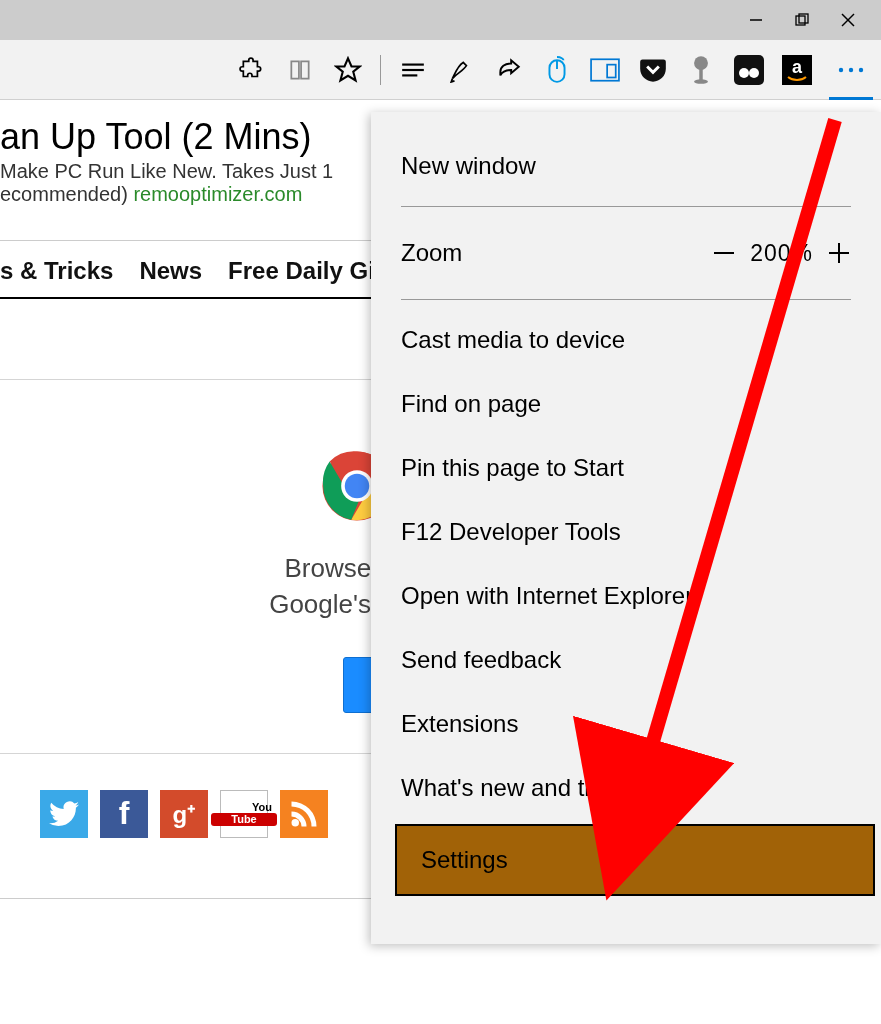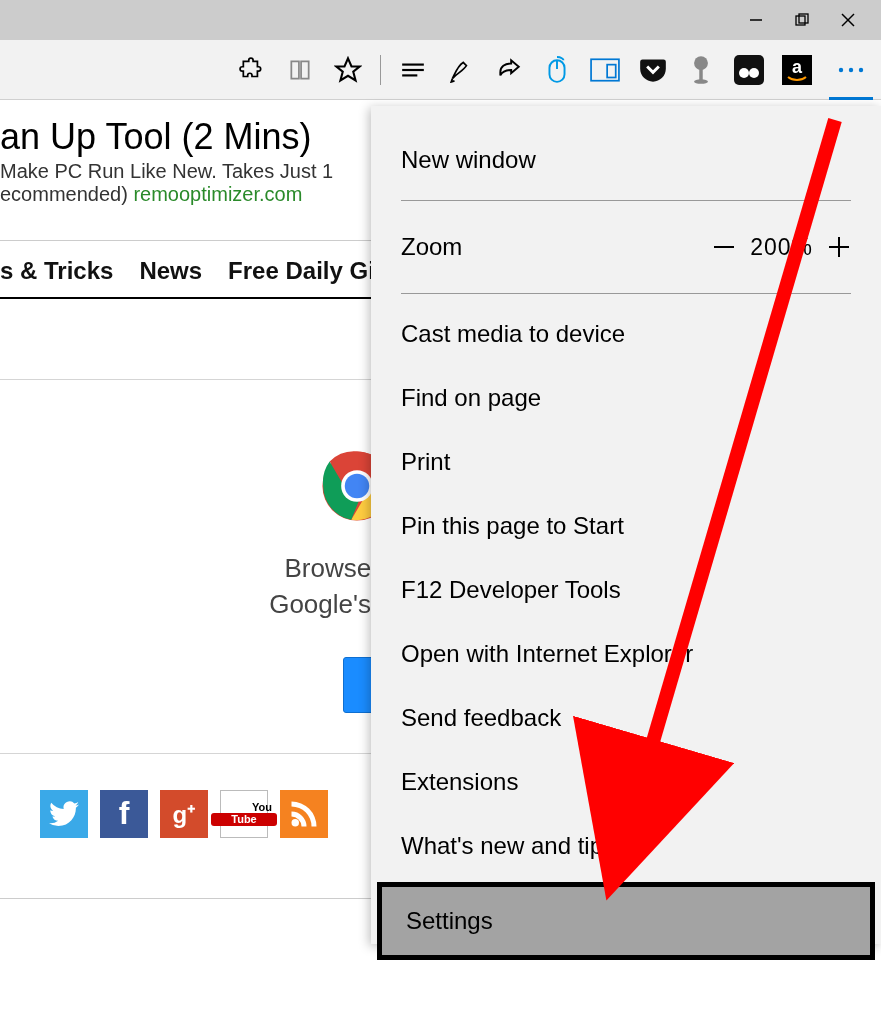--- a/index.html
+++ b/index.html
@@ -100,44 +100,44 @@
   .fb { background:#3b5998; font-size:32px; }
   .gp { background:#d34b2b; font-size:24px; }
   .yt { background:#fff; border:1px solid #bbb; color:#c00; font-size:10px; flex-direction:column; line-height:1; }
   .rss { background:#f58220; }
 
   .bottom-line { height:1px; background:#ccc; margin-top:30px; }
 
   
   .menu {
     position:absolute;
-    top:106px; right:0; width:510px; bottom:80px;
+    top:112px; right:0; width:510px; bottom:80px;
     background:#f2f2f2;
     box-shadow: -2px 2px 10px rgba(0,0,0,0.25);
     padding: 22px 0;
     z-index:10;
   }
   .menu-item {
     font-size:24px; color:#000;
     padding:18px 30px;
   }
   .menu-sep { height:1px; background:#999; margin:8px 30px; }
   .zoom-row {
     display:flex; align-items:center; padding:14px 18px 14px 30px;
     font-size:24px;
   }
   .zoom-row .zlabel { flex:1; }
   .zoom-row .zbtn {
     width:48px; height:48px; display:flex; align-items:center; justify-content:center;
   }
   .zoom-row .zval { font-size:23px; padding:0 2px; letter-spacing:1px; }
   .highlight {
-    border:5px solid #000000;
-    background:#a3a3a3;
-    margin: 4px 6px 0 6px;
+    border:2px solid #000000;
+    background:#a16207;
+    margin: 4px 6px 0 24px;
     padding:20px 24px;
     font-size:24px;
   }
 
   
   .arrow-svg {
     position:absolute; top:100px; left:0; width:881px; height:924px;
     z-index:20; pointer-events:none;
   }
 </style>
@@ -332,21 +332,20 @@
     <span class="zbtn">
       <svg width="28" height="28" stroke="#000" stroke-width="2">
           <line x1="4" y1="14" x2="24" y2="14"></line>
           <line x1="14" y1="4" x2="14" y2="24"></line>
         </svg>
     </span>
   </div>
   <div class="menu-sep"></div>
   <div class="menu-item">Cast media to device</div>
   <div class="menu-item">Find on page</div>
-  <div class="menu-item">Print</div>
   <div class="menu-item">Pin this page to Start</div>
   <div class="menu-item">F12 Developer Tools</div>
   <div class="menu-item">Open with Internet Explorer</div>
   <div class="menu-item">Send feedback</div>
   <div class="menu-item">Extensions</div>
   <div class="menu-item">What's new and tips</div>
   <div class="highlight">Settings</div>
 </div>
 
 <svg class="arrow-svg">

